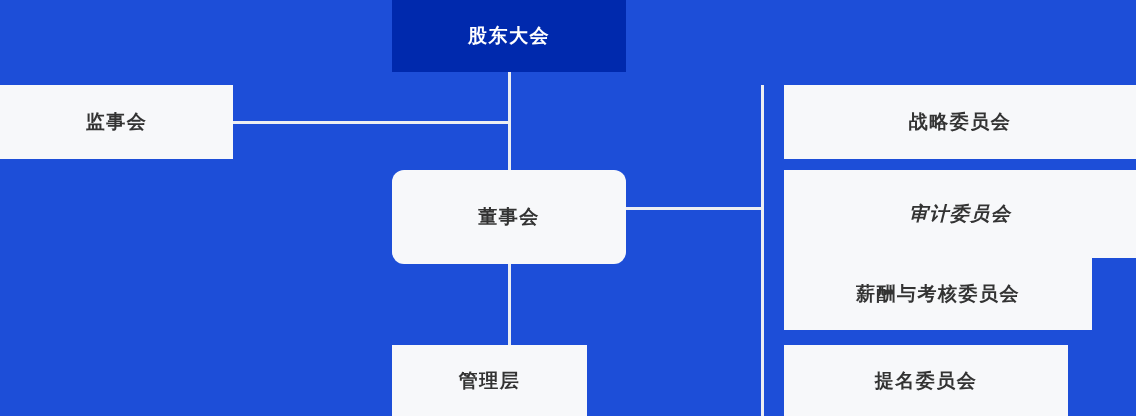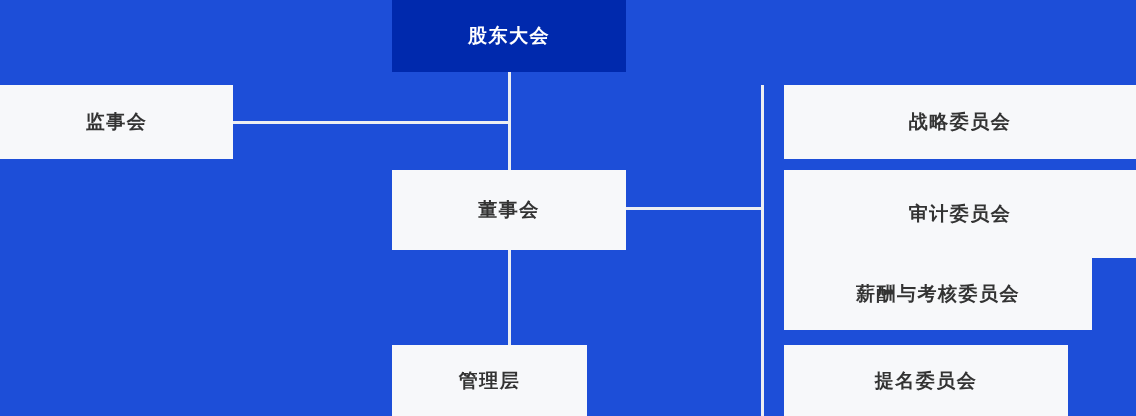--- a/index.html
+++ b/index.html
@@ -48,30 +48,30 @@
     <div class="connector" style="left: 233px; top: 121px; width: 278px; height: 3px; background: rgb(236, 238, 242);"></div>
     <div class="connector" style="left: 508px; top: 244px; width: 3px; height: 101px; background: rgb(236, 238, 242);"></div>
     <div class="connector" style="left: 626px; top: 207px; width: 138px; height: 3px; background: rgb(236, 238, 242);"></div>
     <div class="connector" style="left: 761px; top: 85px; width: 3px; height: 331px; background: rgb(236, 238, 242);"></div>
     <div class="node node-root" style="left: 392px; top: 0px; width: 234px; height: 72px; background: rgb(0, 41, 173); color: rgb(255, 255, 255);">
       <span>股东大会</span>
     </div>
     <div class="node node-plain" style="left: 0px; top: 85px; width: 233px; height: 74px; background: rgb(247, 248, 250); color: rgb(51, 51, 51);">
       <span>监事会</span>
     </div>
-    <div class="node node-plain" style="left: 392px; top: 170px; width: 234px; height: 80px; background: rgb(247, 248, 250); color: rgb(51, 51, 51);">
+    <div class="node node-plain" style="left: 392px; top: 170px; width: 234px; height: 94px; background: rgb(247, 248, 250); color: rgb(51, 51, 51); border-radius: 12px;">
       <span>董事会</span>
     </div>
     <div class="node node-plain" style="left: 392px; top: 345px; width: 195px; height: 71px; background: rgb(247, 248, 250); color: rgb(51, 51, 51);">
       <span>管理层</span>
     </div>
     <div class="node node-plain" style="left: 784px; top: 85px; width: 352px; height: 74px; background: rgb(247, 248, 250); color: rgb(51, 51, 51);">
       <span>战略委员会</span>
     </div>
-    <div class="node node-plain" style="left: 784px; top: 170px; width: 352px; height: 88px; background: rgb(247, 248, 250); color: rgb(51, 51, 51);">
+    <div class="node node-plain" style="left: 784px; top: 170px; width: 352px; height: 88px; background: rgb(247, 248, 250); color: rgb(51, 51, 51); font-style: italic;">
       <span>审计委员会</span>
     </div>
     <div class="node node-plain" style="left: 784px; top: 258px; width: 308px; height: 72px; background: rgb(247, 248, 250); color: rgb(51, 51, 51);">
       <span>薪酬与考核委员会</span>
     </div>
     <div class="node node-plain" style="left: 784px; top: 345px; width: 284px; height: 71px; background: rgb(247, 248, 250); color: rgb(51, 51, 51);">
       <span>提名委员会</span>
     </div>
   </div>
 

